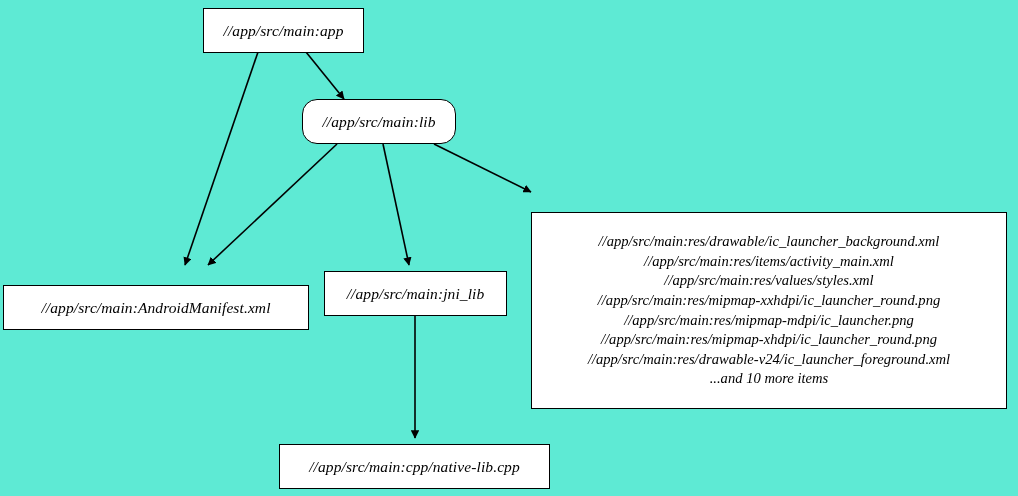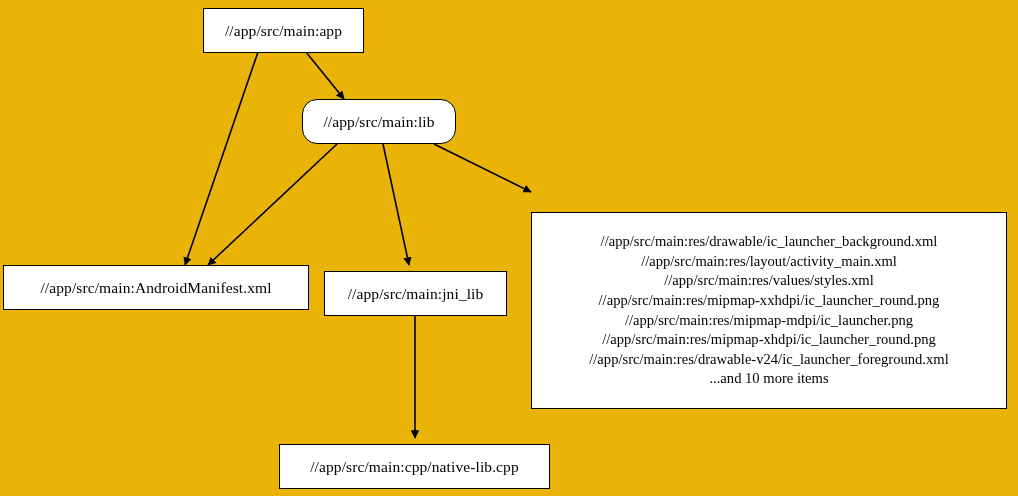--- a/index.html
+++ b/index.html
@@ -5,23 +5,24 @@
 <style>
   html, body {
     margin: 0;
     padding: 0;
     background: #ffffff;
   }
   #canvas {
     position: relative;
     width: 1018px;
     height: 496px;
-    background: #eab308;
+    background: #5eead4;
     overflow: hidden;
     font-family: "Liberation Serif", "DejaVu Serif", serif;
+    font-style: italic;
   }
   #edge-layer {
     position: absolute;
     left: 0;
     top: 0;
     width: 1018px;
     height: 496px;
     pointer-events: none;
   }
   .node {
@@ -85,36 +86,36 @@
   </svg>
 
   <div class="node" style="left:203px; top:8px; width:161px; height:45px;">
     <span class="node-label">//app/src/main:app</span>
   </div>
 
   <div class="node" style="left:302px; top:99px; width:154px; height:45px;border-radius:15px;">
     <span class="node-label">//app/src/main:lib</span>
   </div>
 
-  <div class="node" style="left:3px; top:265px; width:306px; height:45px;">
+  <div class="node" style="left:3px; top:285px; width:306px; height:45px;">
     <span class="node-label">//app/src/main:AndroidManifest.xml</span>
   </div>
 
   <div class="node" style="left:324px; top:271px; width:183px; height:45px;">
     <span class="node-label">//app/src/main:jni_lib</span>
   </div>
 
   <div class="node" style="left:279px; top:444px; width:271px; height:45px;">
     <span class="node-label">//app/src/main:cpp/native-lib.cpp</span>
   </div>
 
   <div class="node multiline" style="left:531px; top:196px; width:476px; height:197px;">
     <span class="res-lines">
         <span>//app/src/main:res/drawable/ic_launcher_background.xml</span>
-        <span>//app/src/main:res/layout/activity_main.xml</span>
+        <span>//app/src/main:res/items/activity_main.xml</span>
         <span>//app/src/main:res/values/styles.xml</span>
         <span>//app/src/main:res/mipmap-xxhdpi/ic_launcher_round.png</span>
         <span>//app/src/main:res/mipmap-mdpi/ic_launcher.png</span>
         <span>//app/src/main:res/mipmap-xhdpi/ic_launcher_round.png</span>
         <span>//app/src/main:res/drawable-v24/ic_launcher_foreground.xml</span>
         <span>...and 10 more items</span>
       </span>
   </div>
 
 </div>

